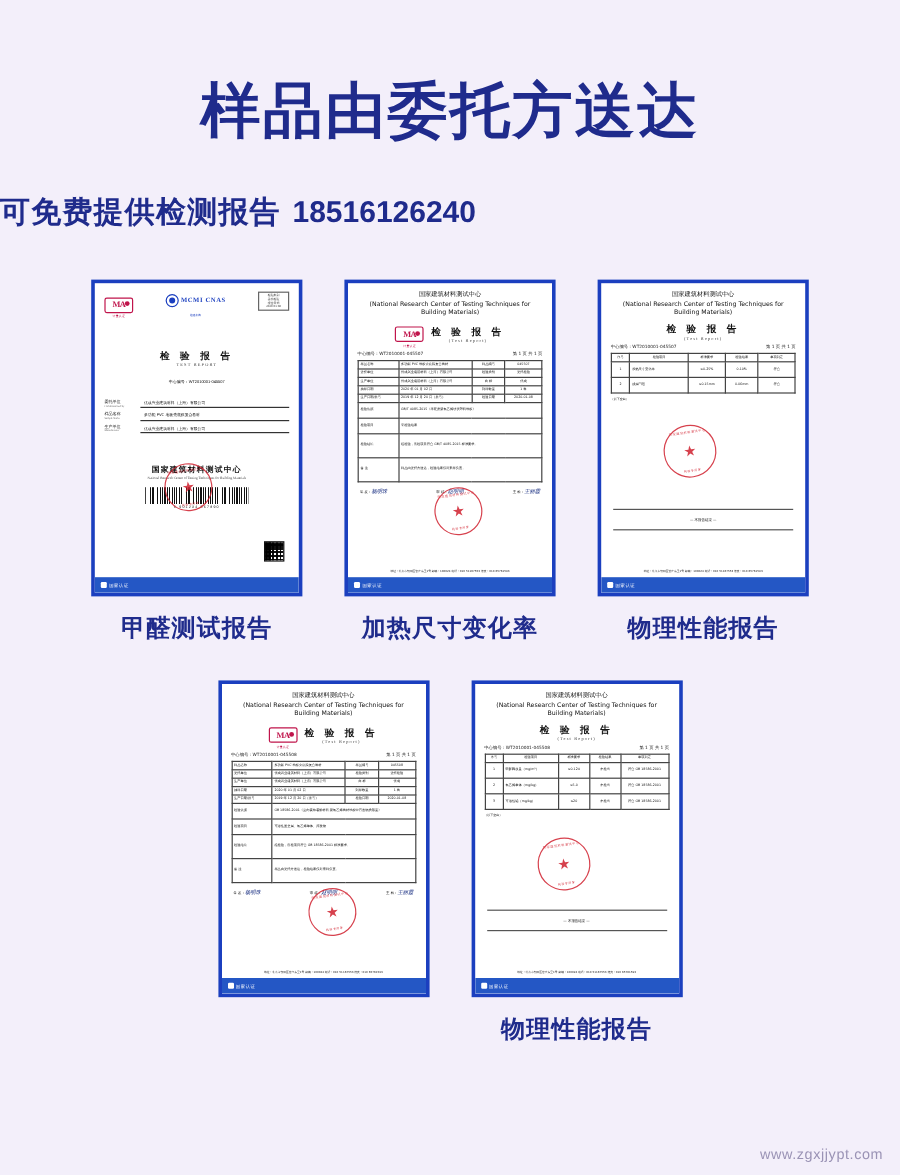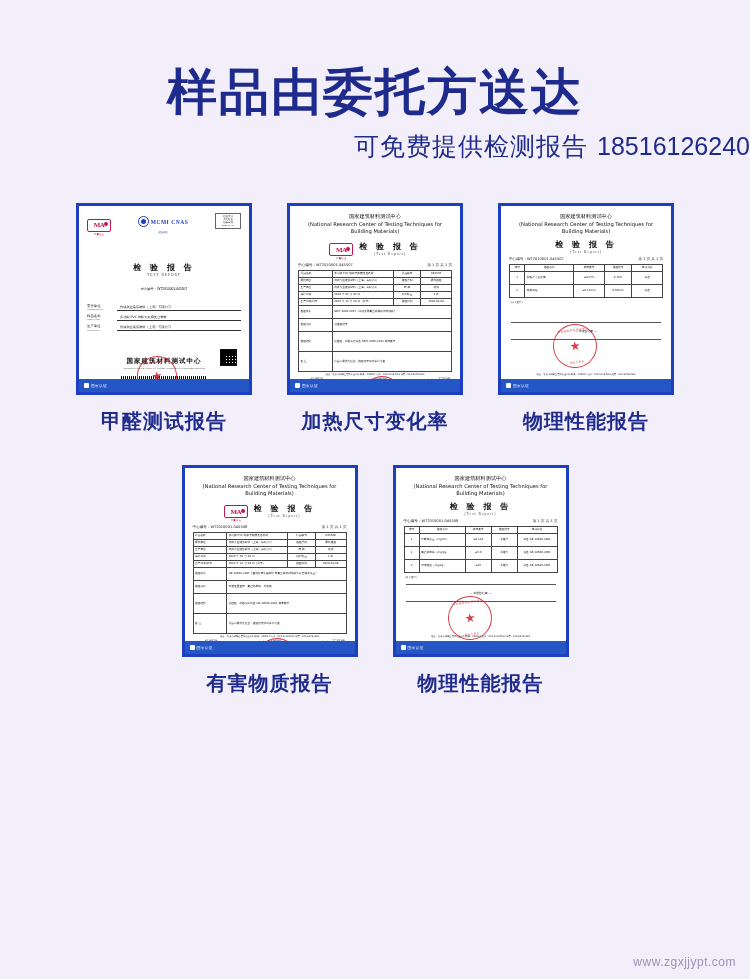--- a/index.html
+++ b/index.html
@@ -24,25 +24,25 @@
     text-align: center;
     color: #1f2b8c;
     font-size: 50px;
     font-weight: bold;
     letter-spacing: 2px;
     padding-top: 62px;
     line-height: 1.2;
     font-family: "DejaVu Sans", sans-serif;
   }
   .subline {
-    text-align: right;
+    text-align: left;
     color: #1f2b8c;
     font-size: 25px;
-    font-weight: normal;
-    margin-top: 8px;
+    font-weight: bold;
+    margin-top: 38px;
     letter-spacing: 1px;
     font-family: "DejaVu Sans", sans-serif;
   }
   .subline .phone {
     font-family: "Liberation Sans", sans-serif;
     letter-spacing: 0px;
   }
 
   .row {
     display: flex;
@@ -54,21 +54,21 @@
     margin-top: 30px;
   }
   .cert {
     width: 176px;
     display: flex;
     flex-direction: column;
     align-items: center;
   }
   .cert-frame {
     width: 176px;
-    height: 192px;
+    height: 264px;
     border: 3px solid #1b3fbf;
     background: #ffffff;
     position: relative;
     overflow: hidden;
     padding: 7px 8px 0 8px;
   }
   .cert-caption {
     margin-top: 13px;
     color: #1f2b8c;
     font-size: 20px;
@@ -735,21 +735,20 @@
           <span><span>审 核：</span><span class="sg">赵明明</span></span>
           <span><span>主 检：</span><span class="sg">王丽霞</span></span>
         </div>
 
         <div class="foot-addr">地址：北京市朝阳区管庄东里1号   邮编：100024   电话：010-51167553   传真：010-65761593</div>
         <div class="bluebar">
           <span class="bb-dot"></span>
           <span class="bb-text">国家认证</span>
         </div>
       </div>
-      <div class="cert-caption">有害物质报告</div>
     </div>
 
     <div class="cert">
       <div class="cert-frame">
         <div class="doc-head">国家建筑材料测试中心</div>
         <div class="doc-head en">(National Research Center of Testing Techniques for Building Materials)</div>
         <div class="doc-title">检 验 报 告</div>
         <div class="doc-title-en">(Test Report)</div>
         <div class="doc-no">
           <span>中心编号：WT2010001-045508</span>

